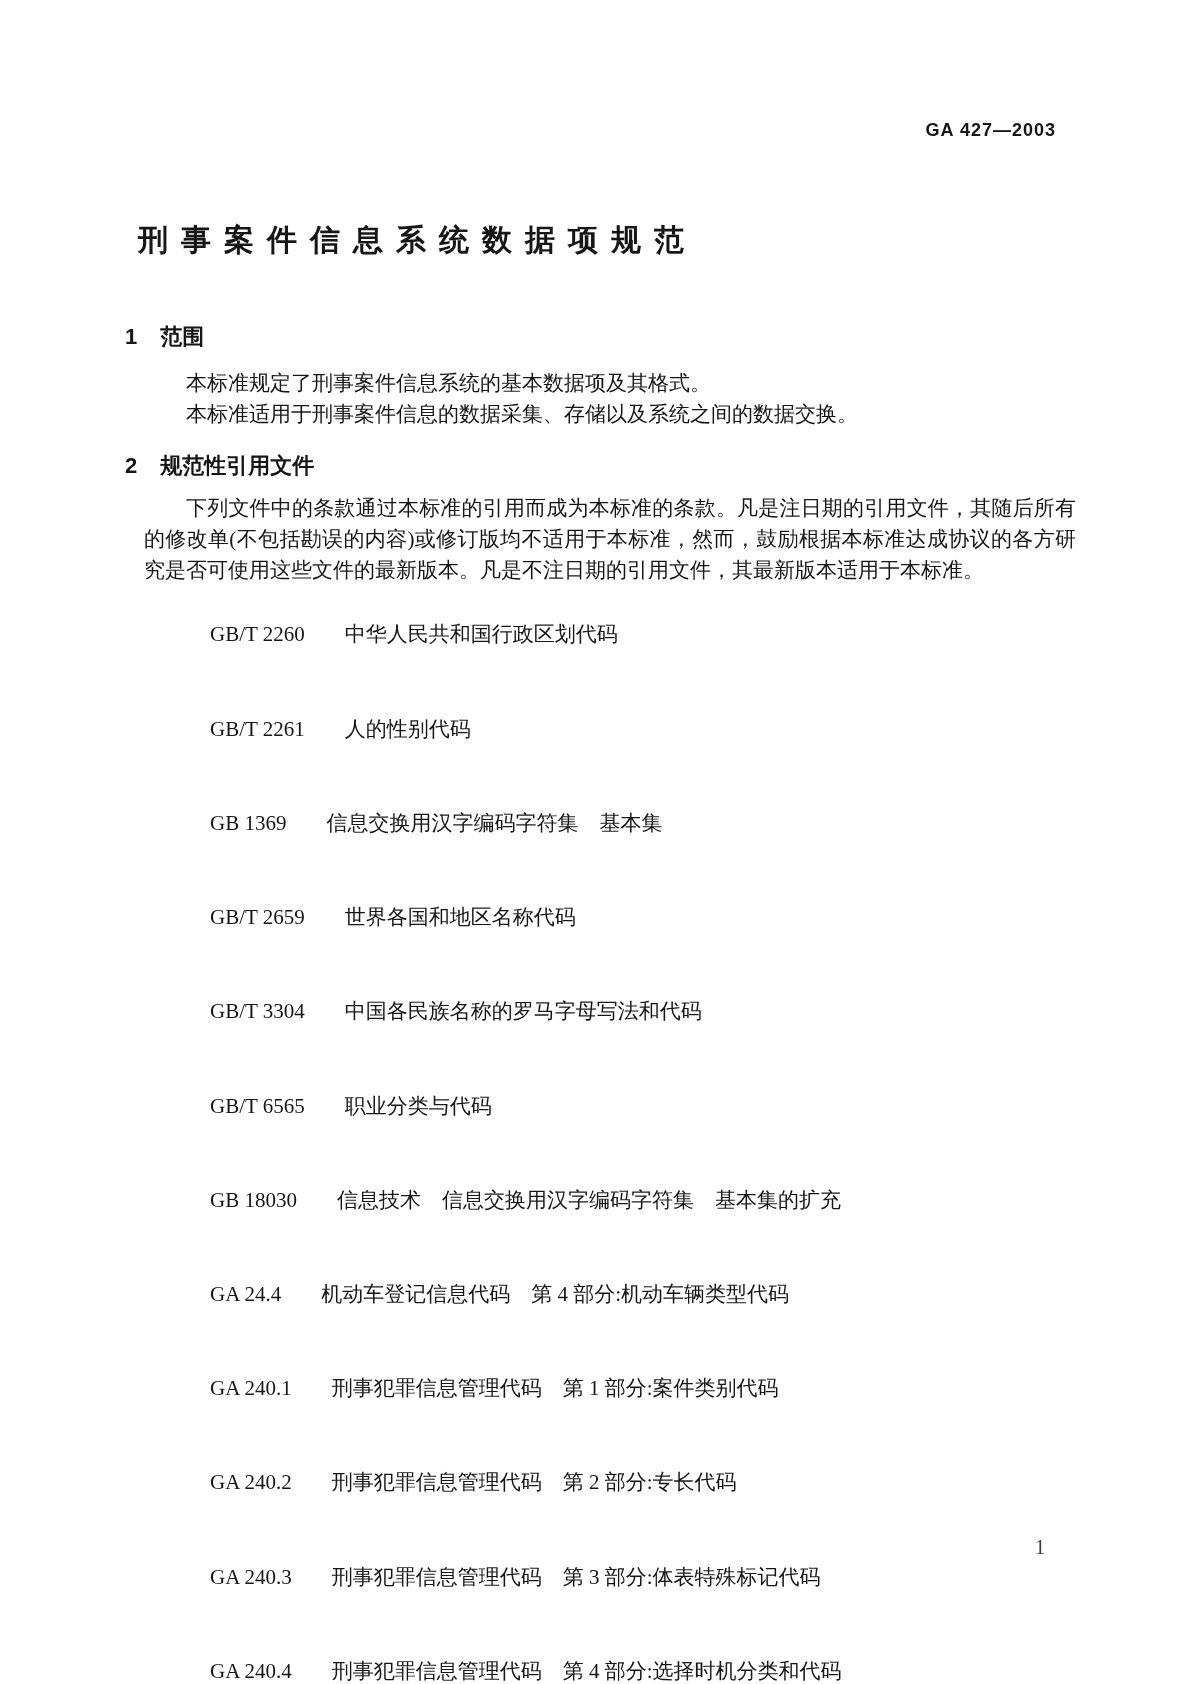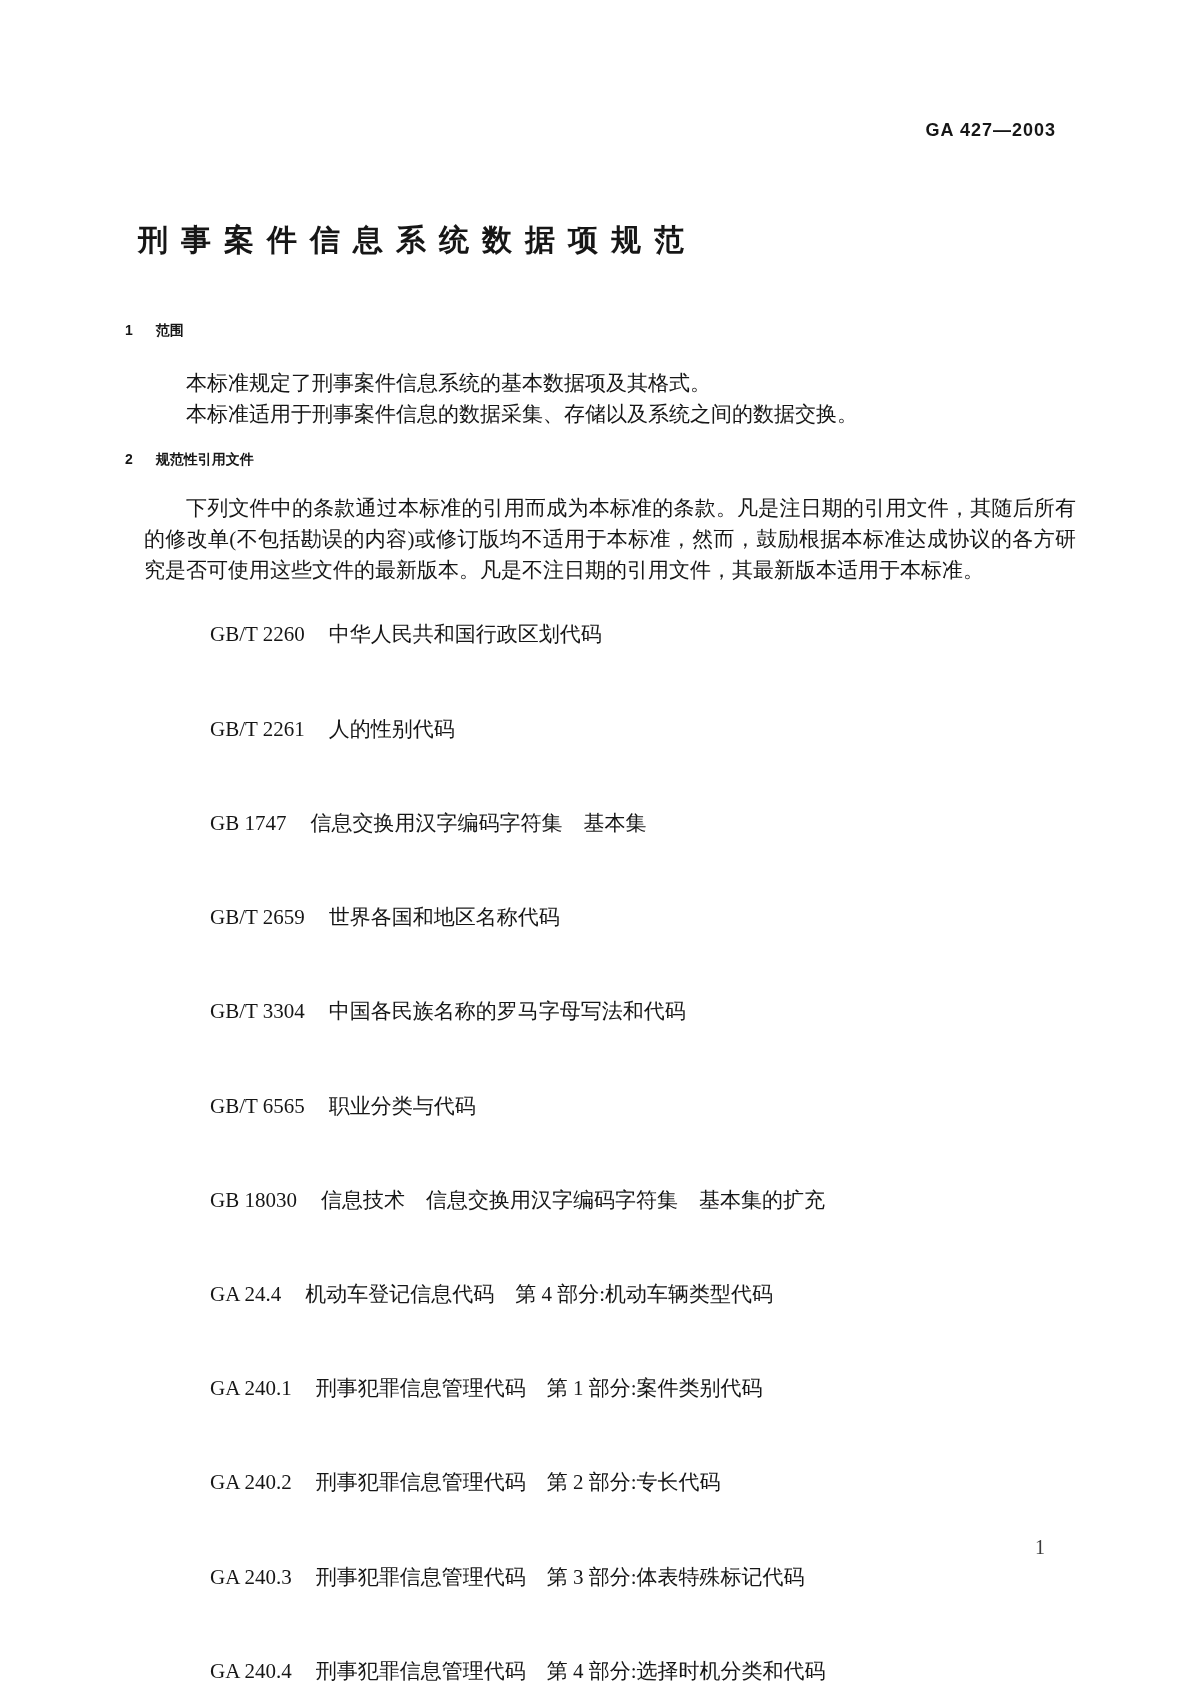--- a/index.html
+++ b/index.html
@@ -21,41 +21,41 @@
   .doc-title{
     top:220px;left:125px;width:932px;
     text-align:left;
     font-family:"DejaVu Sans","Liberation Sans",sans-serif;
     font-weight:bold;font-size:30px;letter-spacing:13px;text-indent:13px;
     white-space:nowrap;
   }
   .sec-heading{
     left:125px;
     font-family:"DejaVu Sans","Liberation Sans",sans-serif;
-    font-weight:bold;font-size:14px;
+    font-weight:bold;font-size:22px;
     white-space:nowrap;
   }
   .sec-heading .sec-num{display:inline-block;margin-right:23px;font-family:"Liberation Sans","DejaVu Sans",sans-serif;}
   .sec-heading-1{top:322px;}
   .sec-heading-2{top:451px;text-align:right;}
   .body-block{
     left:125px;width:932px;
     font-size:21px;line-height:31px;
     text-align:justify;
     margin-left:19px;
   }
   .scope-paragraphs{top:368px;}
   .indent-first{text-indent:42px;}
   .references-intro{top:493px;text-indent:42px;}
   .references-list{
     top:588px;left:168px;width:900px;
     font-size:21px;line-height:31.4px;
   }
   .ref-row{white-space:pre;}
-  .ref-code{display:inline-block;margin-right:24px;}
+  .ref-code{display:inline-block;margin-right:40px;}
   .page-number{
     top:1536px;right:146px;
     font-size:20px;color:#3a3a3a;
   }
 </style>
 </head>
 <body>
 
 <div class="page">
 
@@ -82,21 +82,21 @@
 
       <div class="ref-row">
         <span class="ref-code">GB/T 2260</span><span class="ref-title">中华人民共和国行政区划代码</span>
       </div>
 
       <div class="ref-row">
         <span class="ref-code">GB/T 2261</span><span class="ref-title">人的性别代码</span>
       </div>
 
       <div class="ref-row">
-        <span class="ref-code">GB 1747</span><span class="ref-title">信息交换用汉字编码字符集　基本集</span>
+        <span class="ref-code">GB 1369</span><span class="ref-title">信息交换用汉字编码字符集　基本集</span>
       </div>
 
       <div class="ref-row">
         <span class="ref-code">GB/T 2659</span><span class="ref-title">世界各国和地区名称代码</span>
       </div>
 
       <div class="ref-row">
         <span class="ref-code">GB/T 3304</span><span class="ref-title">中国各民族名称的罗马字母写法和代码</span>
       </div>
 

